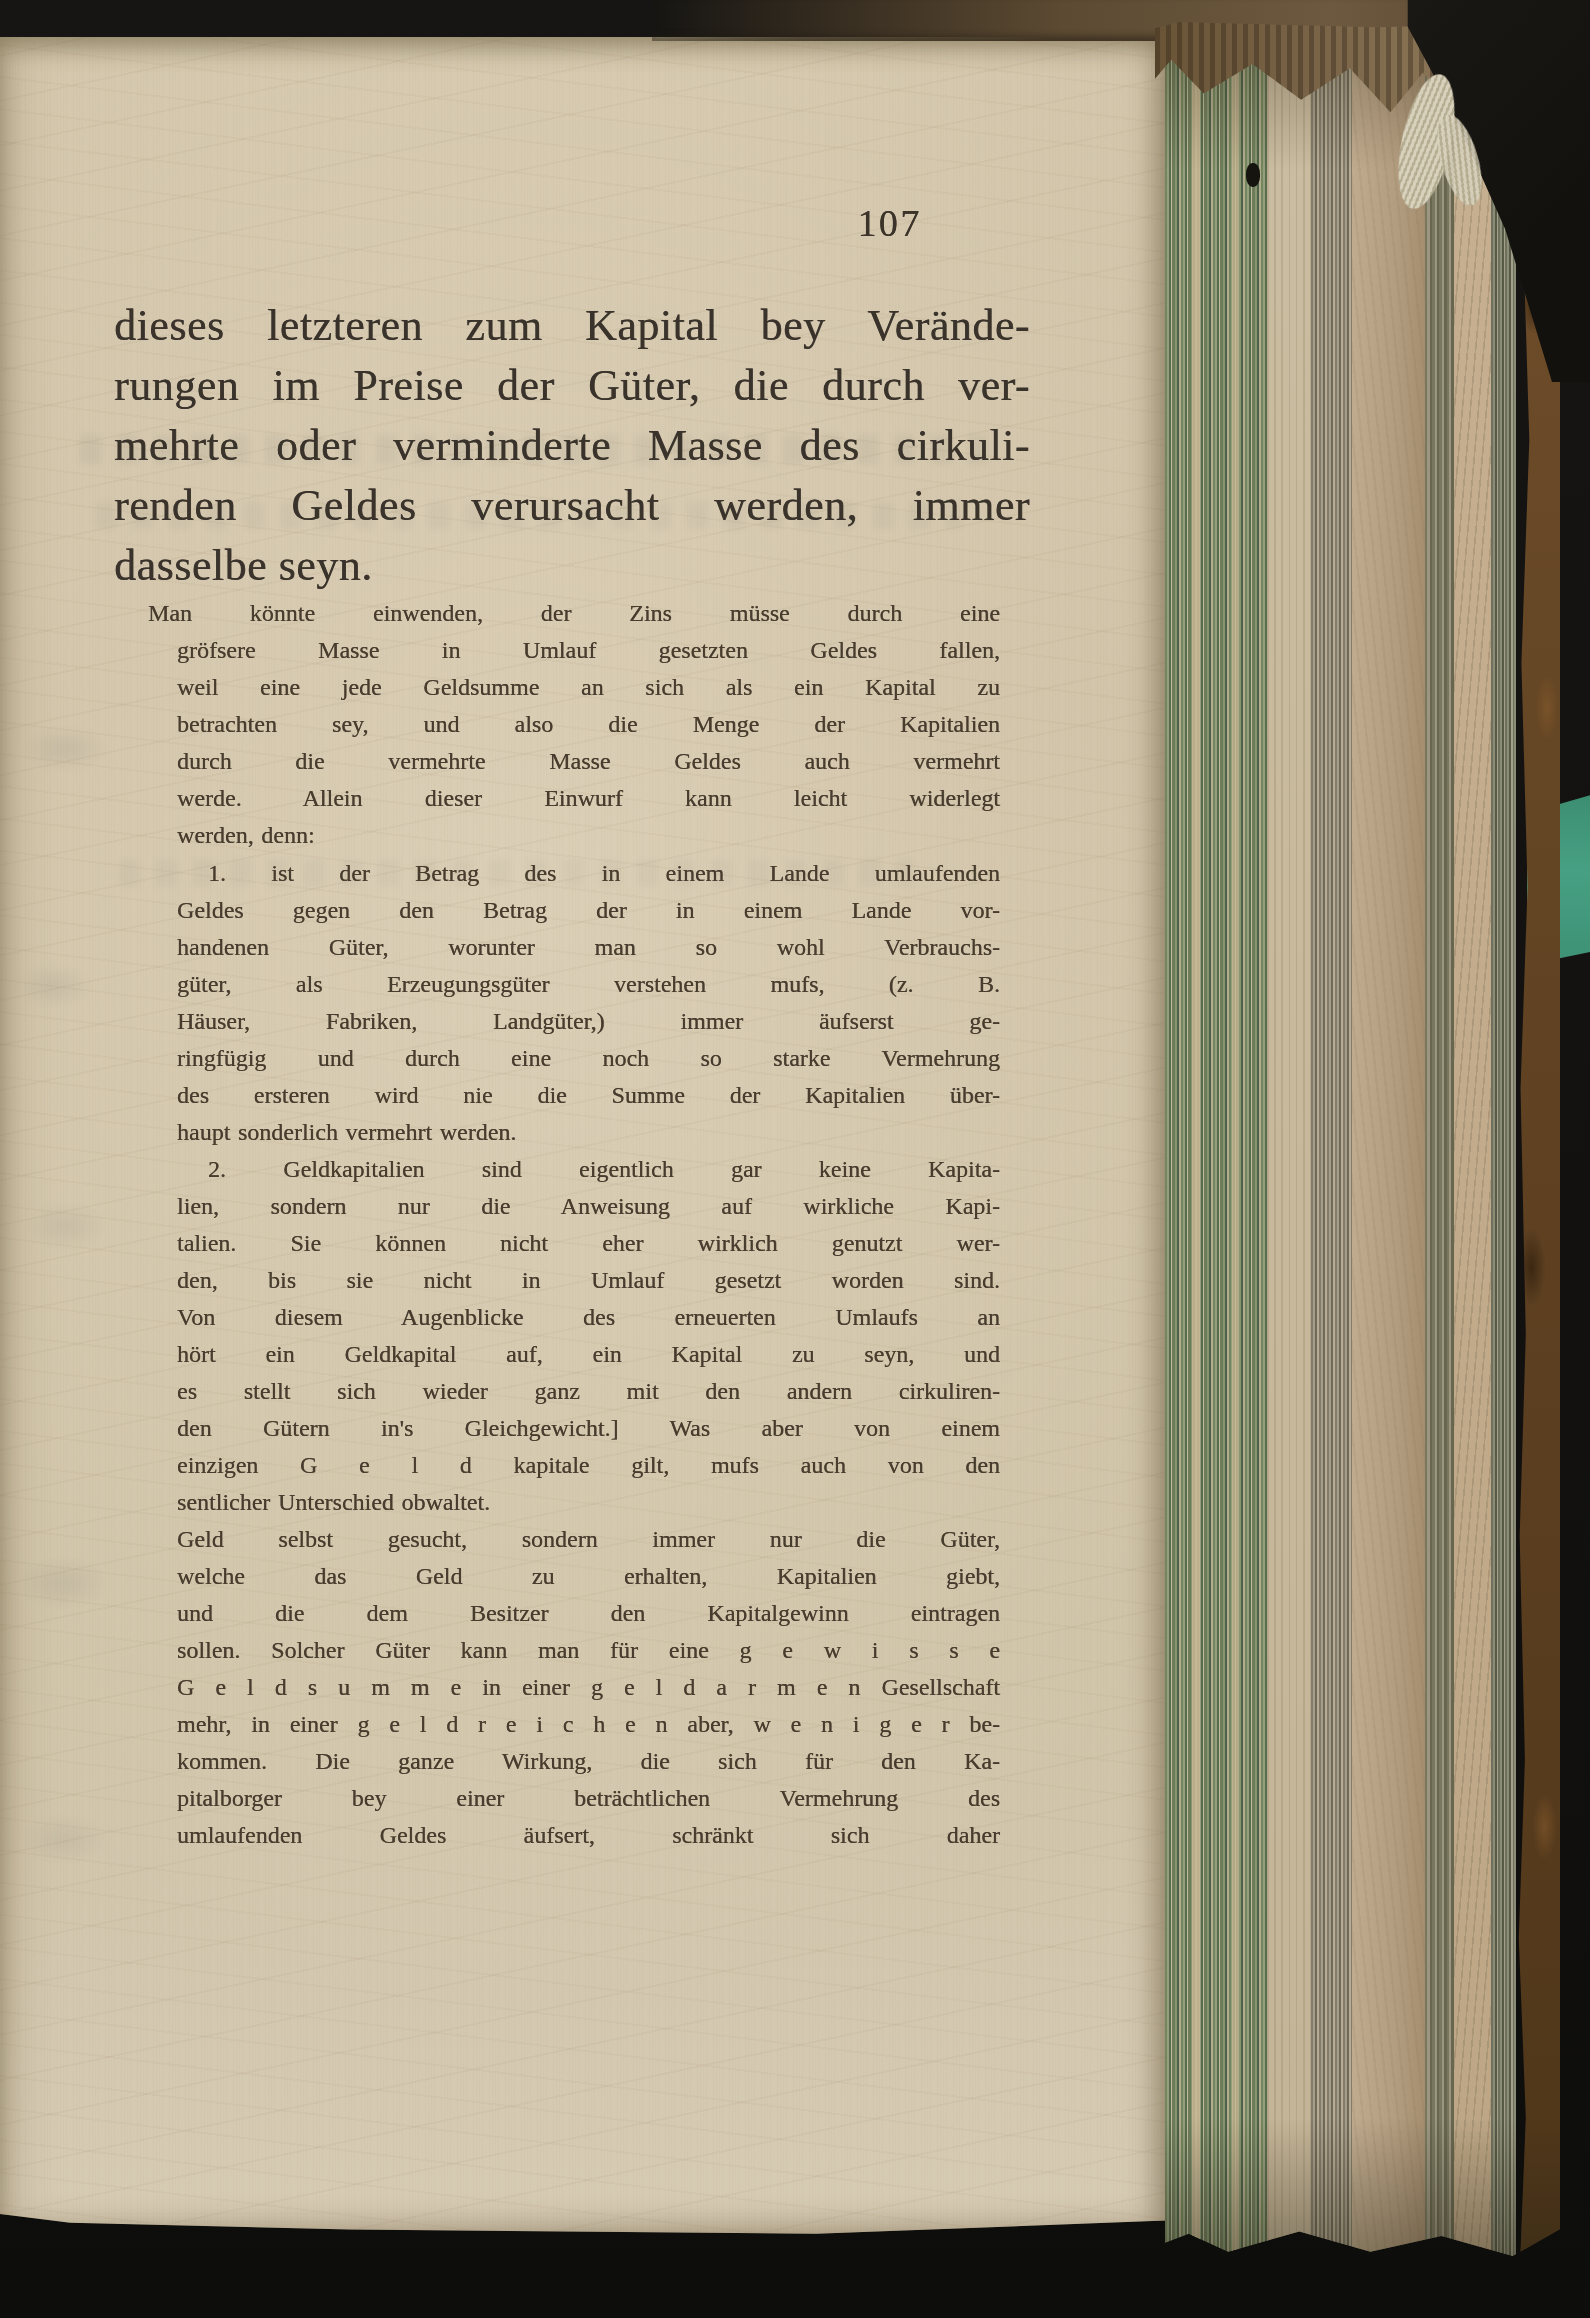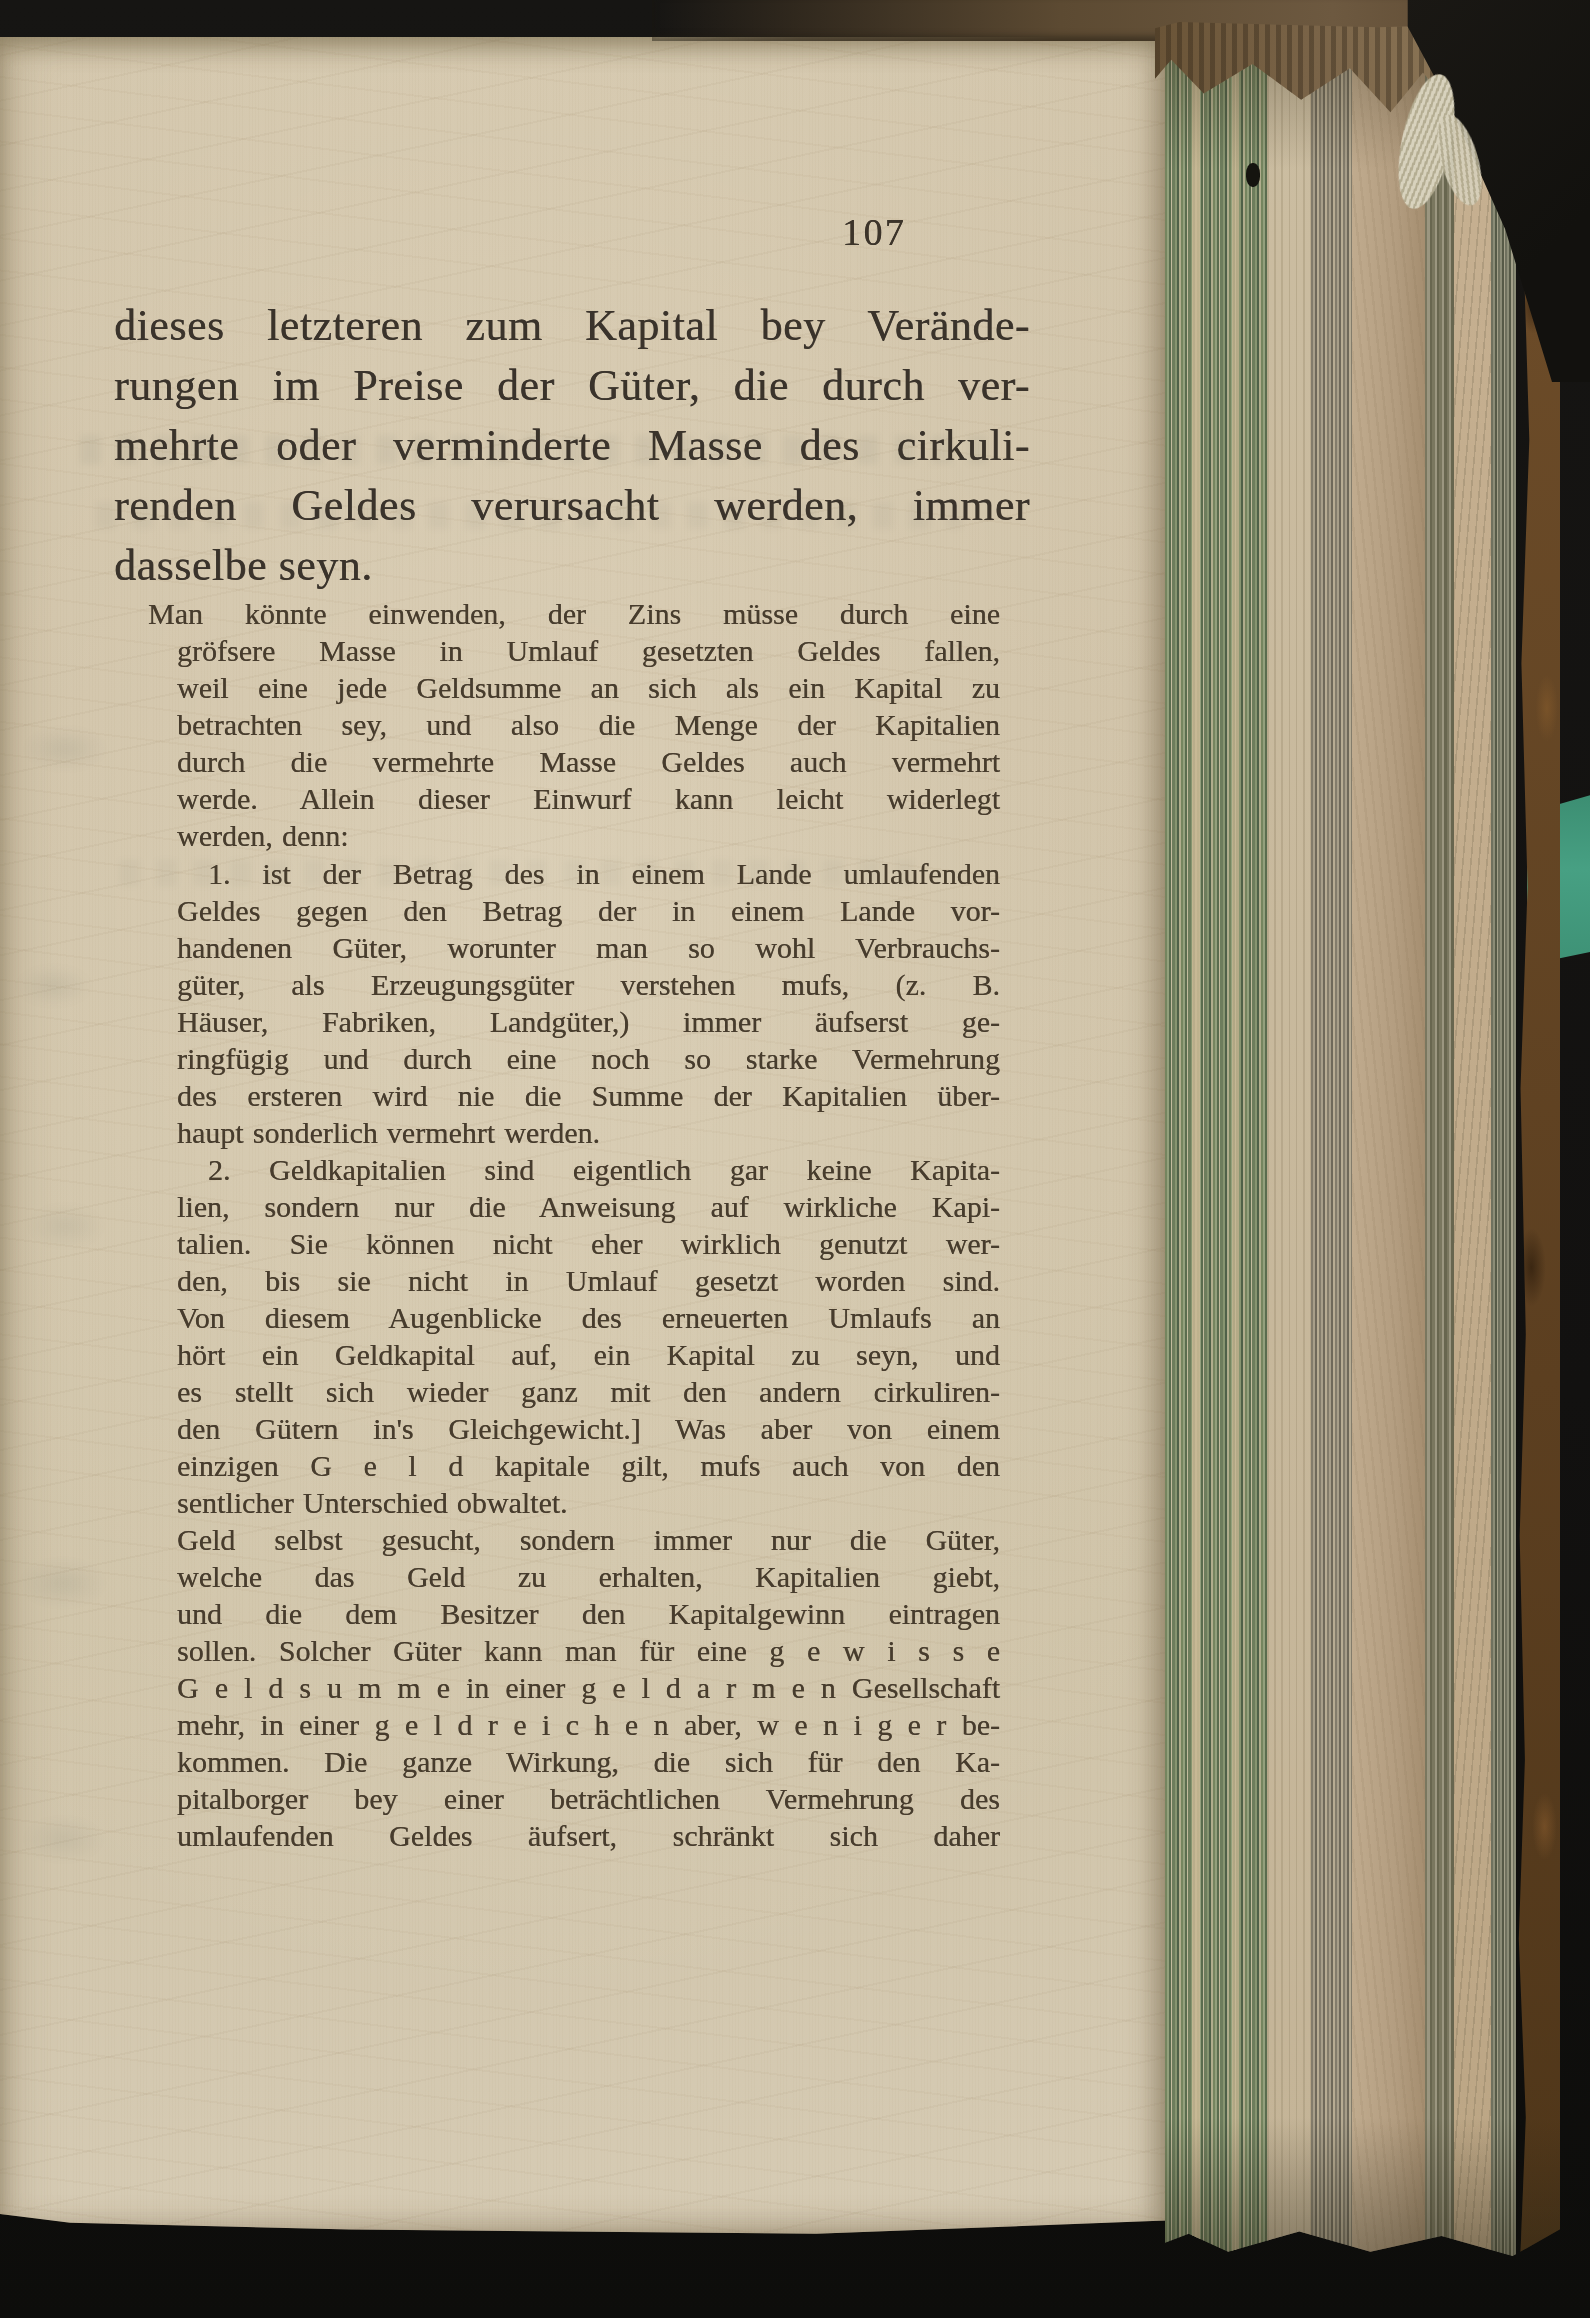--- a/index.html
+++ b/index.html
@@ -16,28 +16,28 @@
       repeating-linear-gradient(7deg,transparent 0 30px,rgba(140,110,70,.05) 30px 32px),
       repeating-linear-gradient(-12deg,transparent 0 42px,rgba(120,95,60,.05) 42px 44px),
       repeating-linear-gradient(90deg,transparent 0 2.4px,rgba(160,140,100,.05) 2.4px 3.2px),
       radial-gradient(120% 80% at 45% 38%,rgba(255,248,230,.28),transparent 65%),
       linear-gradient(180deg,#d3c6ac,#cdbfa4 30%,#cfc3a8 72%,#d6cbb4);
     box-shadow:inset -16px 0 27px rgba(90,75,50,.28),
                inset 0 12.7px 20.7px rgba(105,95,60,.35),
                inset 20.7px 0 37px rgba(120,100,70,.17),
                inset 0 -14.3px 27px rgba(120,100,70,.22);
     clip-path:polygon(0 0,100% 0,100% 99.3%,70% 99.9%,30% 99.7%,6% 99.4%,0 99.0%);}
-  .page-number{position:absolute;left:842px;top:173px;width:95px;
-    font-size:38px;letter-spacing:2.4px;color:#3c342a;
+  .page-number{position:absolute;left:842px;top:164px;width:95px;
+    font-size:38px;letter-spacing:2.4px;color:#3c342a;text-align:center;
     text-shadow:0.3px 0 0 #3c342a;}
   .heading{position:absolute;left:78px;top:259px;width:916px;
     font-size:44px;line-height:60px;color:#3a332b;letter-spacing:0.5px;
     text-shadow:0.4px 0 0 rgba(58,51,43,.85);margin-left:36px;}
   .body-text{position:absolute;left:148px;top:558px;width:852px;
-    font-size:30px;line-height:37px;color:#473c2d;word-spacing:1.6px;
+    font-size:24px;line-height:37px;color:#473c2d;word-spacing:1.6px;
     text-shadow:0.3px 0 0 rgba(71,60,45,.8);}
   .line{text-align:justify;text-align-last:justify;}
   .line.end{text-align-last:left;}
   .ind-base{padding-left:29px;}
   .ind-num{padding-left:60px;}
   
   .smudge{position:absolute;filter:blur(3.2px);pointer-events:none;}
   .band{background:repeating-linear-gradient(90deg,rgba(96,102,92,.14) 0 20.7px,transparent 20.7px 37px);}
   .blob{background:radial-gradient(55% 55% at 40% 50%,rgba(92,98,88,.20),transparent 75%);}
   

